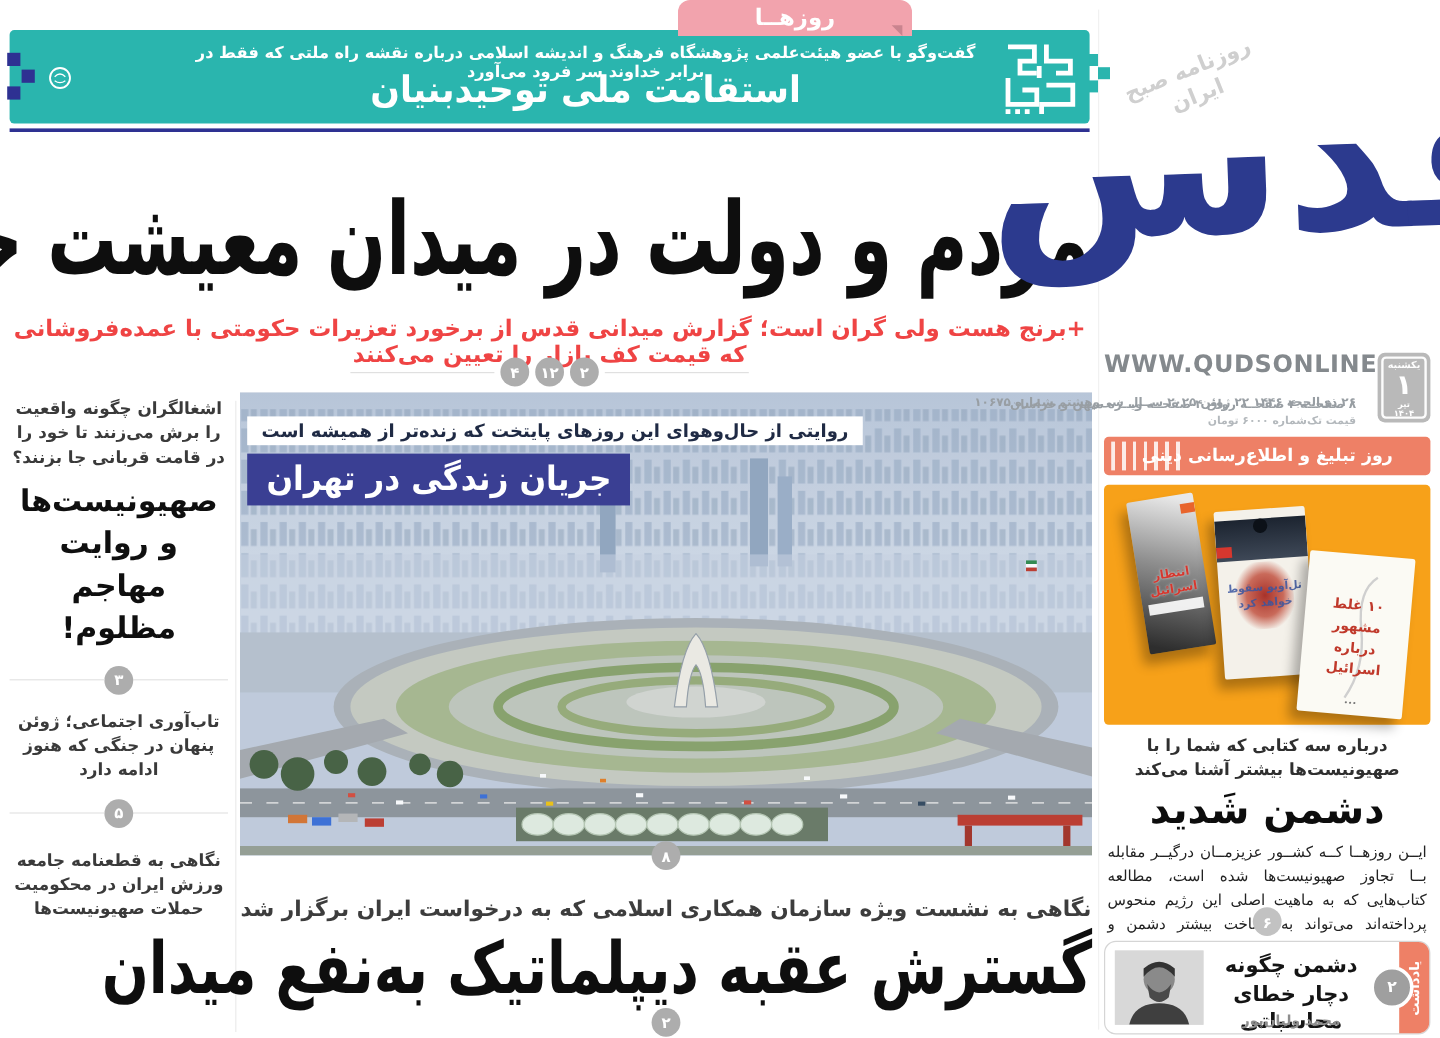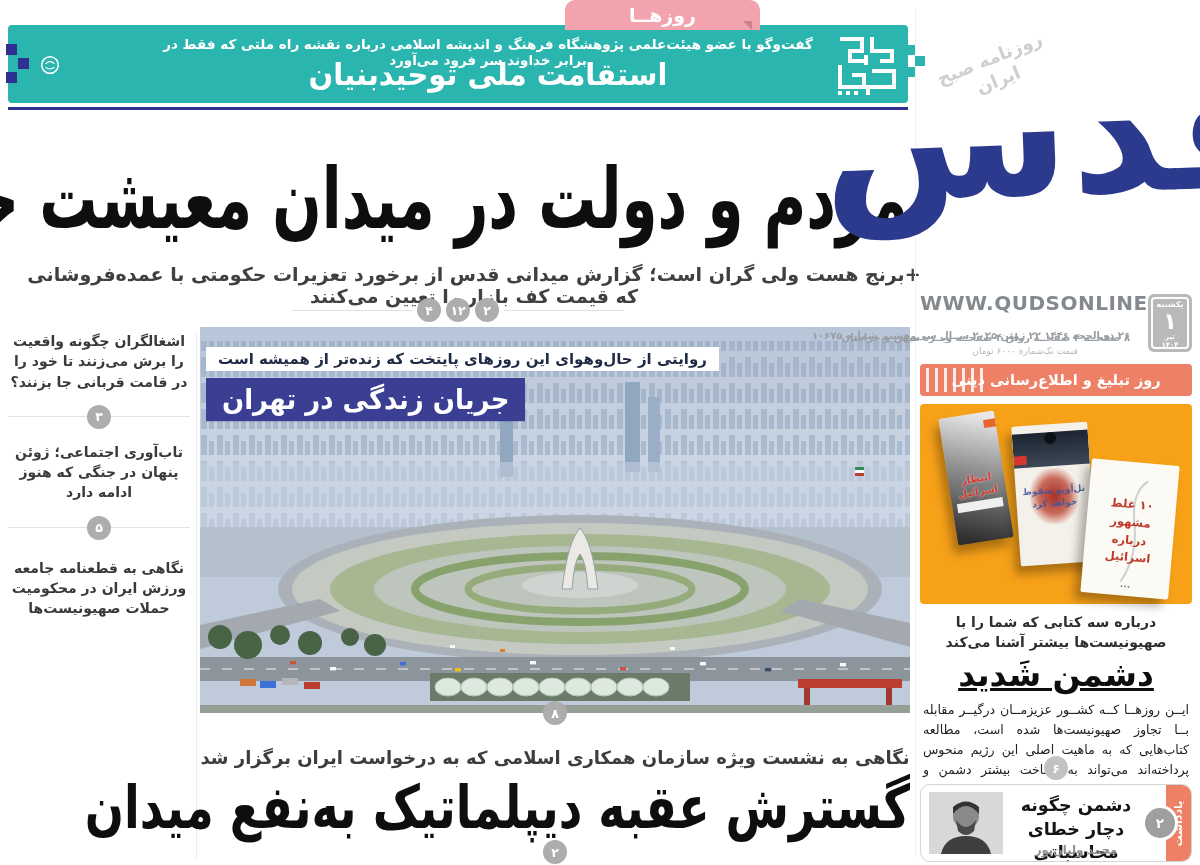--- a/index.html
+++ b/index.html
@@ -22,22 +22,22 @@
   .px{position:absolute;width:11px;height:11px;background:#2e3192;z-index:4;}
   .pxt{position:absolute;width:10px;height:10px;background:#2ab5ae;z-index:1;}
   .navy-line{position:absolute;left:8px;top:107px;width:900px;height:3px;background:#2e3192;}
 
   
   .lead-kicker{position:absolute;left:8px;top:121px;width:900px;text-align:center;
            font-size:19px;font-weight:800;color:#1c1c1c;}
   .lead-headline{position:absolute;left:8px;top:150px;width:900px;text-align:center;white-space:nowrap;
            font-size:58px;font-weight:900;color:#0e0e0e;letter-spacing:-1px;
            transform:scaleY(1.45);transform-origin:top;}
-  .lead-subhead{position:absolute;left:24px;top:263px;width:900px;text-align:center;
-           font-size:19px;font-weight:800;color:#404040;}
+  .lead-subhead{position:absolute;left:8px;top:263px;width:900px;text-align:center;
+           font-size:19px;font-weight:800;color:#ef4444;}
   .lead-badges{position:absolute;left:8px;top:298px;width:900px;display:flex;align-items:center;justify-content:center;gap:5px;}
   .lead-badges .line{width:120px;height:1px;background:#e0e0e0;}
   .pg{width:24px;height:24px;border-radius:50%;background:#adadad;color:#fff;font-size:12.5px;font-weight:700;
       display:flex;align-items:center;justify-content:center;flex:0 0 auto;}
 
   
   .left-col{position:absolute;left:8px;top:331px;width:182px;}
   .s-kicker{font-size:14px;font-weight:600;color:#3a3a3a;text-align:center;line-height:1.45;}
   .s-head{font-size:25px;font-weight:900;color:#0f0f0f;text-align:center;line-height:1.42;margin-top:8px;}
   .badge-row{display:flex;align-items:center;margin:13px 0;}
@@ -65,21 +65,21 @@
   .sidebar{position:absolute;left:920px;top:0;width:272px;height:865px;}
   .tagline{position:absolute;left:14px;top:46px;width:120px;text-align:center;transform:rotate(-22deg);
            color:#cfcfcf;font-size:18px;font-weight:700;line-height:1.3;}
   .logo{position:absolute;left:0;right:0;top:-18px;height:305px;display:flex;align-items:center;justify-content:center;
            font-size:180px;font-weight:900;color:#2c3a8e;transform:scaleY(.94) rotate(-2deg);}
   .website{position:absolute;left:0;right:0;top:291px;direction:ltr;text-align:left;
            font-size:20px;font-weight:800;color:#84898d;letter-spacing:.5px;}
   .m-info{position:absolute;left:0;right:62px;text-align:center;color:#989ea3;font-weight:700;font-size:10px;white-space:nowrap;}
   .m-info.l1{top:330px;}
   .m-info.l2{top:332px;}
-  .m-price{position:absolute;left:0;right:62px;top:346px;text-align:center;color:#b3b8bc;font-size:9px;font-weight:400;}
+  .m-price{position:absolute;left:0;right:62px;top:346px;text-align:right;color:#b3b8bc;font-size:9px;font-weight:700;}
   .datebox{position:absolute;right:0;top:294px;width:44px;height:58px;background:#b9b9b9;border-radius:6px;
            color:#fff;text-align:center;}
   .datebox::before{content:'';position:absolute;inset:3px;border:2px solid #fff;border-radius:4px;opacity:.95;}
   .db-weekday{font-size:8px;font-weight:700;margin-top:6px;position:relative;}
   .db-day{font-size:23px;font-weight:900;line-height:1.05;position:relative;}
   .db-my{font-size:7px;font-weight:700;position:relative;}
 
   .sec-bar{position:absolute;left:0;right:0;top:364px;height:32px;background:#ee8066;border-radius:4px;}
   .sec-bar .stripes{position:absolute;left:6px;top:4px;bottom:4px;width:58px;
            background:repeating-linear-gradient(90deg,#fff 0 3px,transparent 3px 9px);opacity:.85;}
@@ -100,21 +100,21 @@
   .b2-blob{width:48px;height:56px;margin:2px auto 0;
           background:radial-gradient(ellipse at center,#a8322a 0%,#c96a5a 45%,rgba(201,106,90,0) 75%);}
   .b2-title{color:#3a55a0;font-size:9px;font-weight:900;text-align:center;opacity:.85;line-height:1.4;margin-top:-40px;}
   .b2-tab{position:absolute;left:0;top:30px;width:13px;height:9px;background:#d6372e;}
   .book-3{left:166px;top:58px;width:88px;height:134px;transform:rotate(5deg);background:#fbfaf4;z-index:3;}
   .b3-map{position:absolute;inset:0;}
   .b3-title{position:relative;margin-top:34px;text-align:center;color:#c0392b;font-weight:900;font-size:11.5px;line-height:1.55;padding:0 6px;}
   .b3-foot{position:absolute;bottom:6px;left:0;right:0;text-align:center;color:#777;font-size:6px;}
 
   .rev-kicker{position:absolute;left:0;right:0;top:612px;text-align:center;font-size:14px;font-weight:700;color:#2f2f2f;line-height:1.45;}
-  .rev-headline{position:absolute;left:0;right:0;top:655px;text-align:center;font-size:33px;font-weight:900;color:#0d0d0d;text-decoration:underline;}
+  .rev-headline{position:absolute;left:0;right:0;top:655px;text-align:center;font-size:33px;font-weight:900;color:#0d0d0d;}
   .rev-body{position:absolute;left:3px;right:3px;top:700px;font-size:12.6px;line-height:1.6;color:#222;
            text-align:justify;text-align-last:center;font-weight:500;}
   .rev-badge{position:absolute;left:0;right:0;top:756px;display:flex;justify-content:center;}
   .rev-badge .pg{background:#c2c2c2;}
 
   .note-box{position:absolute;left:0;right:0;top:784px;height:76px;border:1px solid #d5d5d5;border-radius:10px;background:#fff;}
   .note-strip{position:absolute;right:0;top:0;bottom:0;width:25px;background:#ee8066;border-radius:0 9px 9px 0;
            display:flex;align-items:center;justify-content:center;}
   .note-strip span{transform:rotate(-90deg);white-space:nowrap;color:#fff;font-size:11px;font-weight:700;}
   .note-pg{position:absolute;right:13px;top:50%;transform:translateY(-50%);z-index:2;
@@ -172,20 +172,21 @@
   <div class="lead-badges">
     <span class="line"></span>
     <span class="pg">۲</span>
     <span class="pg">۱۲</span>
     <span class="pg">۴</span>
     <span class="line"></span>
   </div>
 
   <div class="left-col">
     <div class="s-kicker">اشغالگران چگونه واقعیت را برش می‌زنند تا خود را در قامت قربانی جا بزنند؟</div>
+    <div class="s-head">صهیونیست‌ها و روایت مهاجم مظلوم!</div>
     <div class="badge-row">
       <span class="pg">۳</span>
       </div>
     <div class="s-kicker">تاب‌آوری اجتماعی؛ ژوئن پنهان در جنگی که هنوز ادامه دارد</div>
     <div class="badge-row">
       <span class="pg">۵</span>
       </div>
     <div class="s-kicker" style="margin-top:18px">نگاهی به قطعنامه جامعه ورزش ایران در محکومیت حملات صهیونیست‌ها</div>
 
   </div>

